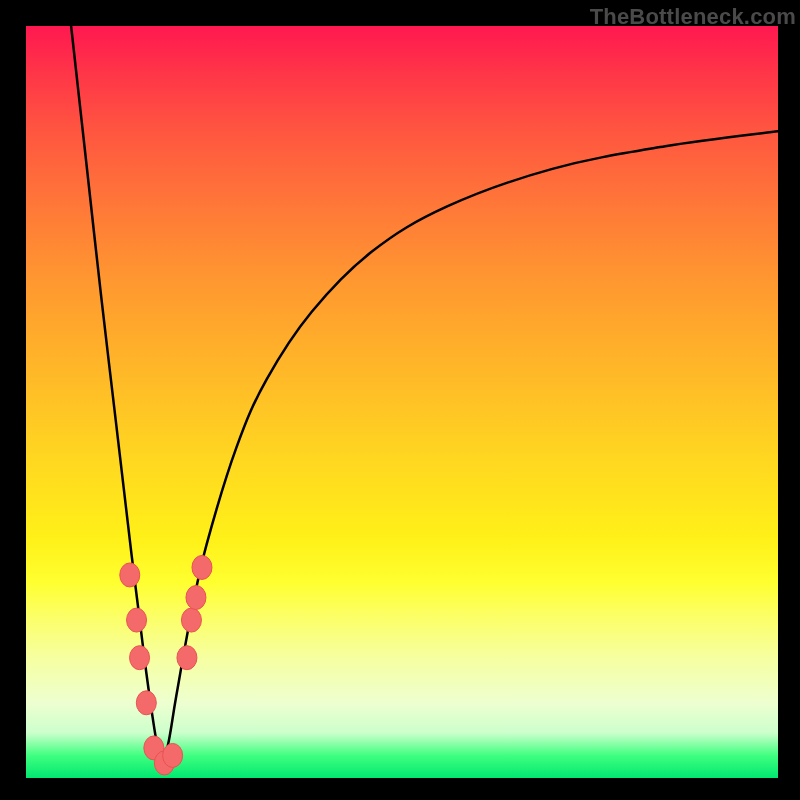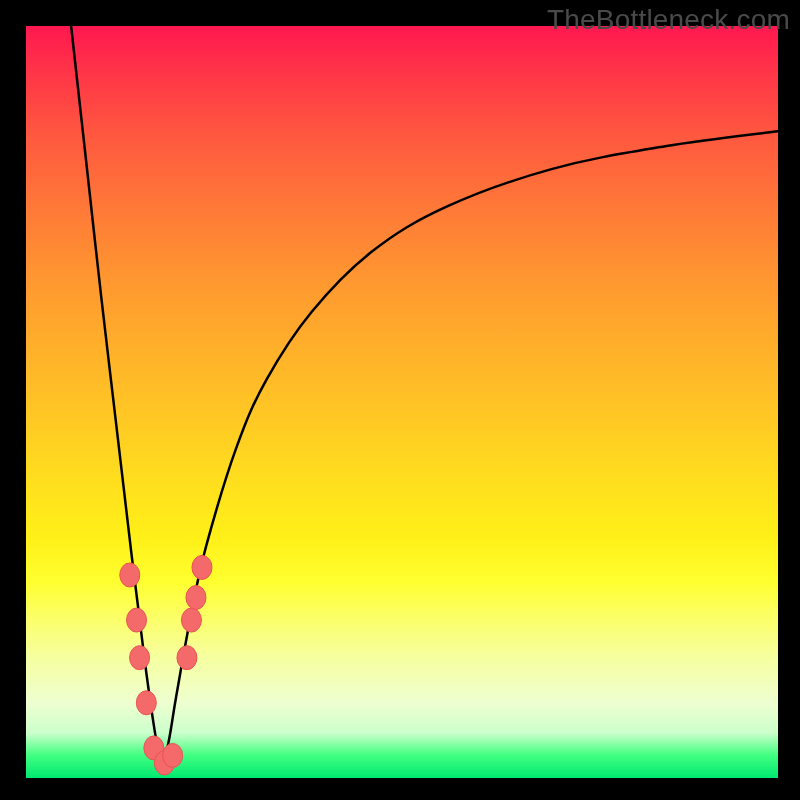--- a/index.html
+++ b/index.html
@@ -37,24 +37,24 @@
       #f6ffa0 84%,
       #eeffd0 90%,
       #ccffcc 94%,
       #40ff80 97%,
       #00e870 100%
     );
   }
   .watermark {
     position: absolute;
     top: 4px;
-    right: 10px;
+    right: 4px;
     color: #4a4a4a;
-    font-size: 28px;
-    font-weight: 400;
+    font-size: 22px;
+    font-weight: 700;
     letter-spacing: 0.2px;
     z-index: 10;
   }
   svg.curve {
     position: absolute;
     left: 0;
     top: 0;
     width: 752px;
     height: 752px;
     overflow: visible;

